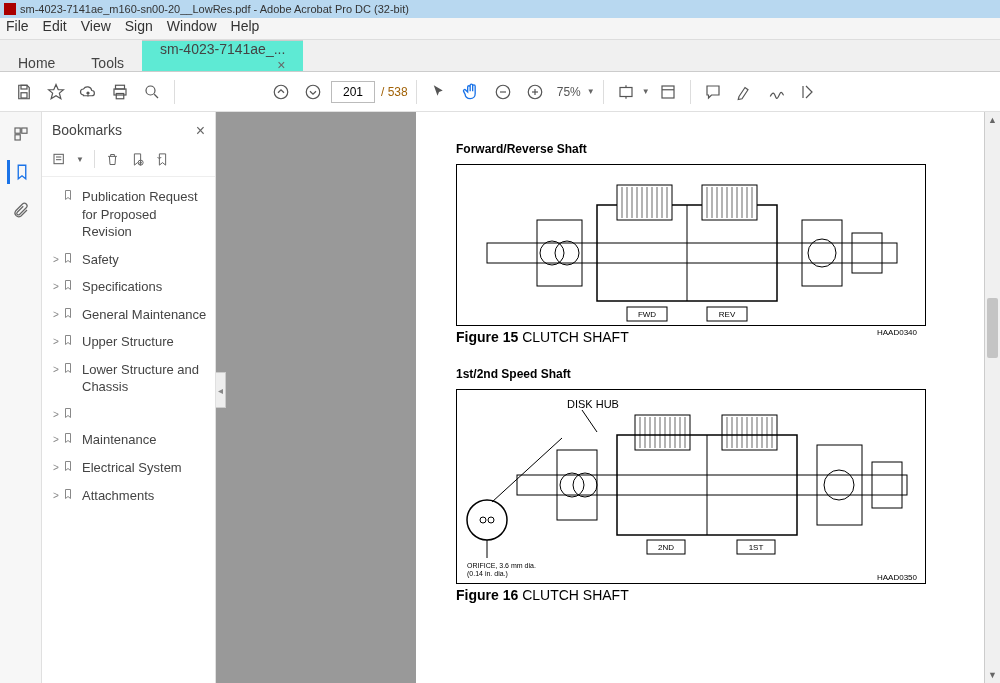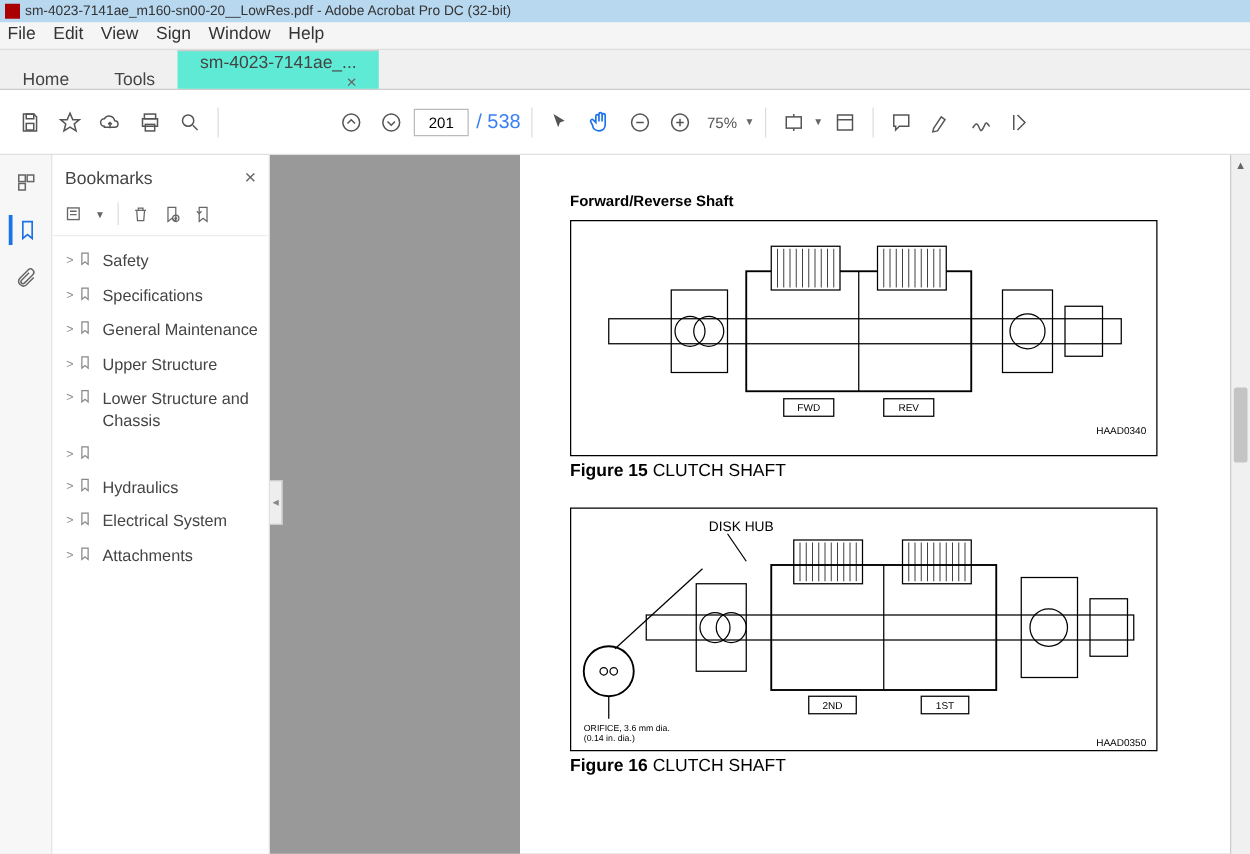--- a/index.html
+++ b/index.html
@@ -5,26 +5,26 @@
 * { box-sizing: border-box; margin: 0; padding: 0; }
 body { font-family: "Segoe UI", Arial, sans-serif; font-size: 13px; color: #333; background: #fff; overflow: hidden; width: 1000px; height: 683px; }
 .titlebar { height: 18px; background: #b8d8f0; display: flex; align-items: center; padding: 0 4px; font-size: 11px; }
 .titlebar-icon { width: 12px; height: 12px; background: #a00; margin-right: 4px; }
 .menubar { height: 22px; background: #f5f5f5; display: flex; align-items: flex-start; padding: 0 6px; gap: 14px; font-size: 14px; border-bottom: 1px solid #ddd; }
 .menubar span { cursor: default; }
 .tabbar { height: 32px; background: #f0f0f0; display: flex; align-items: stretch; border-bottom: 1px solid #ccc; }
 .tab { display: flex; align-items: flex-end; padding: 0 18px; font-size: 14px; color: #444; }
 .tab.active { background: #5eead4; border-top: 1px solid #ccc; flex-direction: column; }
 .tab-close { margin-left: 10px; font-size: 14px; color: #666; cursor: pointer; }
-.toolbar { height: 52px; background: #fff; border-bottom: 1px solid #e0e0e0; display: flex; align-items: center; padding: 0 10px; gap: 4px; }
+.toolbar { height: 40px; background: #fff; border-bottom: 1px solid #e0e0e0; display: flex; align-items: center; padding: 0 10px; gap: 4px; }
 .t-btn { width: 28px; height: 28px; display: flex; align-items: center; justify-content: center; color: #555; border-radius: 3px; }
 .t-sep { width: 1px; height: 24px; background: #ddd; margin: 0 4px; }
 .t-flex { flex: 0 0 80px; }
 .page-input { width: 44px; height: 22px; border: 1px solid #bbb; text-align: center; font-size: 12px; }
-.page-total { font-size: 16px; color: #3b82f6; margin-left: 2px; }
+.page-total { font-size: 12px; color: #a16207; margin-left: 2px; }
 .zoom-txt { font-size: 12px; color: #555; margin: 0 4px; }
 .main { display: flex; height: 571px; }
 .navpane { width: 42px; background: #f7f7f7; border-right: 1px solid #e0e0e0; display: flex; flex-direction: column; align-items: center; padding-top: 10px; gap: 14px; }
 .nav-icon { width: 24px; height: 24px; display: flex; align-items: center; justify-content: center; color: #666; }
 .nav-icon.active { border-left: 3px solid #1a73e8; color: #1a73e8; margin-left: -3px; padding-left: 3px; }
 .bookmarks { width: 174px; background: #fff; border-right: 1px solid #e0e0e0; overflow-y: auto; }
 .bm-header { display: flex; align-items: flex-start; justify-content: space-between; padding: 10px 10px 6px; font-size: 14px; color: #444; }
 .bm-close { font-size: 16px; color: #666; cursor: pointer; }
 .bm-tools { display: flex; align-items: center; gap: 10px; padding: 4px 10px 8px; border-bottom: 1px solid #eee; color: #666; }
 .bm-list { padding: 6px 4px 4px 4px; }
@@ -240,20 +240,29 @@
         </span>
       <span>
           <svg width="15" height="15" viewBox="0 0 24 24" fill="none" stroke="currentColor" stroke-width="1.6">
             <path d="M7 3h10v18l-5-4-5 4z"></path>
             <path d="M4 8l3 3 3-3"></path>
           </svg>
         </span>
     </div>
     <div class="bm-list">
       <div class="bm-item">
+          <span class="bm-caret"></span>
+          <span class="bm-bicon">
+            <svg width="12" height="12" viewBox="0 0 24 24" fill="none" stroke="currentColor" stroke-width="2">
+              <path d="M7 3h10v18l-5-4-5 4z"></path>
+            </svg>
+          </span>
+          <span class="bm-label">Publication Request for Proposed Revision</span>
+        </div>
+      <div class="bm-item">
           <span class="bm-caret">&gt;</span>
           <span class="bm-bicon">
             <svg width="12" height="12" viewBox="0 0 24 24" fill="none" stroke="currentColor" stroke-width="2">
               <path d="M7 3h10v18l-5-4-5 4z"></path>
             </svg>
           </span>
           <span class="bm-label">Safety</span>
         </div>
       <div class="bm-item">
           <span class="bm-caret">&gt;</span>
@@ -299,21 +308,21 @@
             </svg>
           </span>
         </div>
       <div class="bm-item">
           <span class="bm-caret">&gt;</span>
           <span class="bm-bicon">
             <svg width="12" height="12" viewBox="0 0 24 24" fill="none" stroke="currentColor" stroke-width="2">
               <path d="M7 3h10v18l-5-4-5 4z"></path>
             </svg>
           </span>
-          <span class="bm-label">Hydraulics</span>
+          <span class="bm-label">Maintenance</span>
         </div>
       <div class="bm-item">
           <span class="bm-caret">&gt;</span>
           <span class="bm-bicon">
             <svg width="12" height="12" viewBox="0 0 24 24" fill="none" stroke="currentColor" stroke-width="2">
               <path d="M7 3h10v18l-5-4-5 4z"></path>
             </svg>
           </span>
           <span class="bm-label">Electrical System</span>
         </div>
@@ -327,21 +336,21 @@
           <span class="bm-label">Attachments</span>
         </div>
     </div>
   </div>
 
   <div class="doc-area">
     <div class="collapse-handle">◂</div>
     <div class="page">
 
       <div class="fig-title">Forward/Reverse Shaft</div>
-      <div class="fig-box" style="height:189px">
+      <div class="fig-box" style="height:162px">
         <svg width="470" height="175" viewBox="0 0 470 175">
           <g stroke="#000" stroke-width="1" fill="none">
 
             <rect x="30" y="78" width="410" height="20"></rect>
 
             <rect x="80" y="55" width="45" height="66"></rect>
             <circle cx="95" cy="88" r="12"></circle>
               <circle cx="110" cy="88" r="12"></circle>
 
             <rect x="140" y="40" width="180" height="96" stroke-width="1.5"></rect>
@@ -384,20 +393,21 @@
           </g>
           <text x="190" y="152" font-size="8" text-anchor="middle">FWD</text>
           <text x="270" y="152" font-size="8" text-anchor="middle">REV</text>
           <text x="460" y="170" font-size="8" text-anchor="end">HAAD0340</text>
         </svg>
       </div>
       <div class="fig-caption"><b>Figure 15</b><span> CLUTCH SHAFT</span></div>
 
       <div style="height:22px"></div>
 
+      <div class="fig-title">1st/2nd Speed Shaft</div>
       <div class="fig-box" style="height:195px">
         <svg width="470" height="195" viewBox="0 0 470 195">
           <g stroke="#000" stroke-width="1" fill="none">
             <rect x="60" y="85" width="390" height="20"></rect>
 
             <rect x="100" y="60" width="40" height="70"></rect>
             <circle cx="115" cy="95" r="12"></circle>
               <circle cx="128" cy="95" r="12"></circle>
 
             <rect x="160" y="45" width="180" height="100" stroke-width="1.5"></rect>

